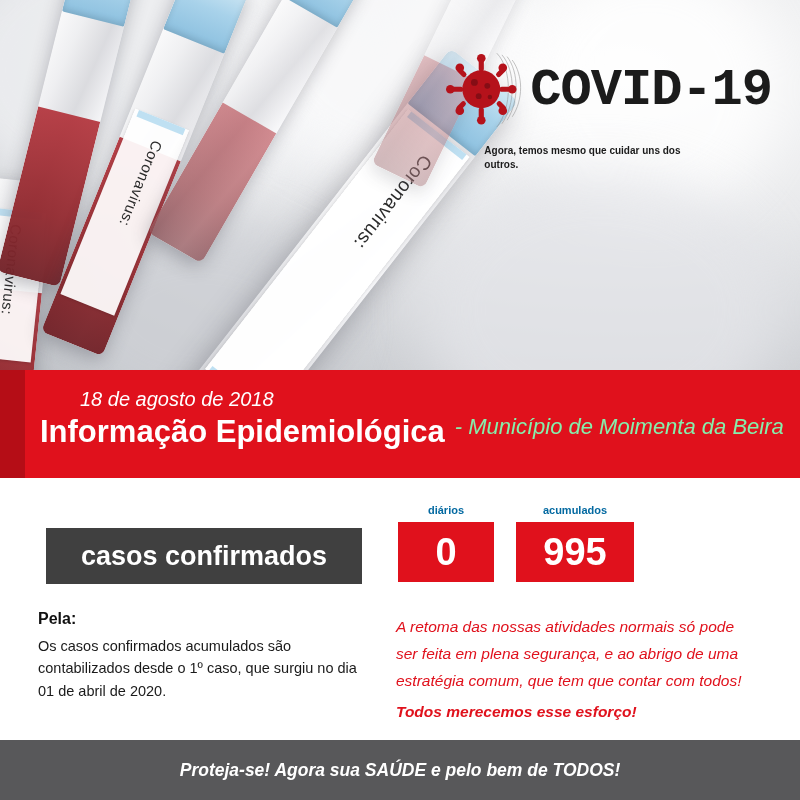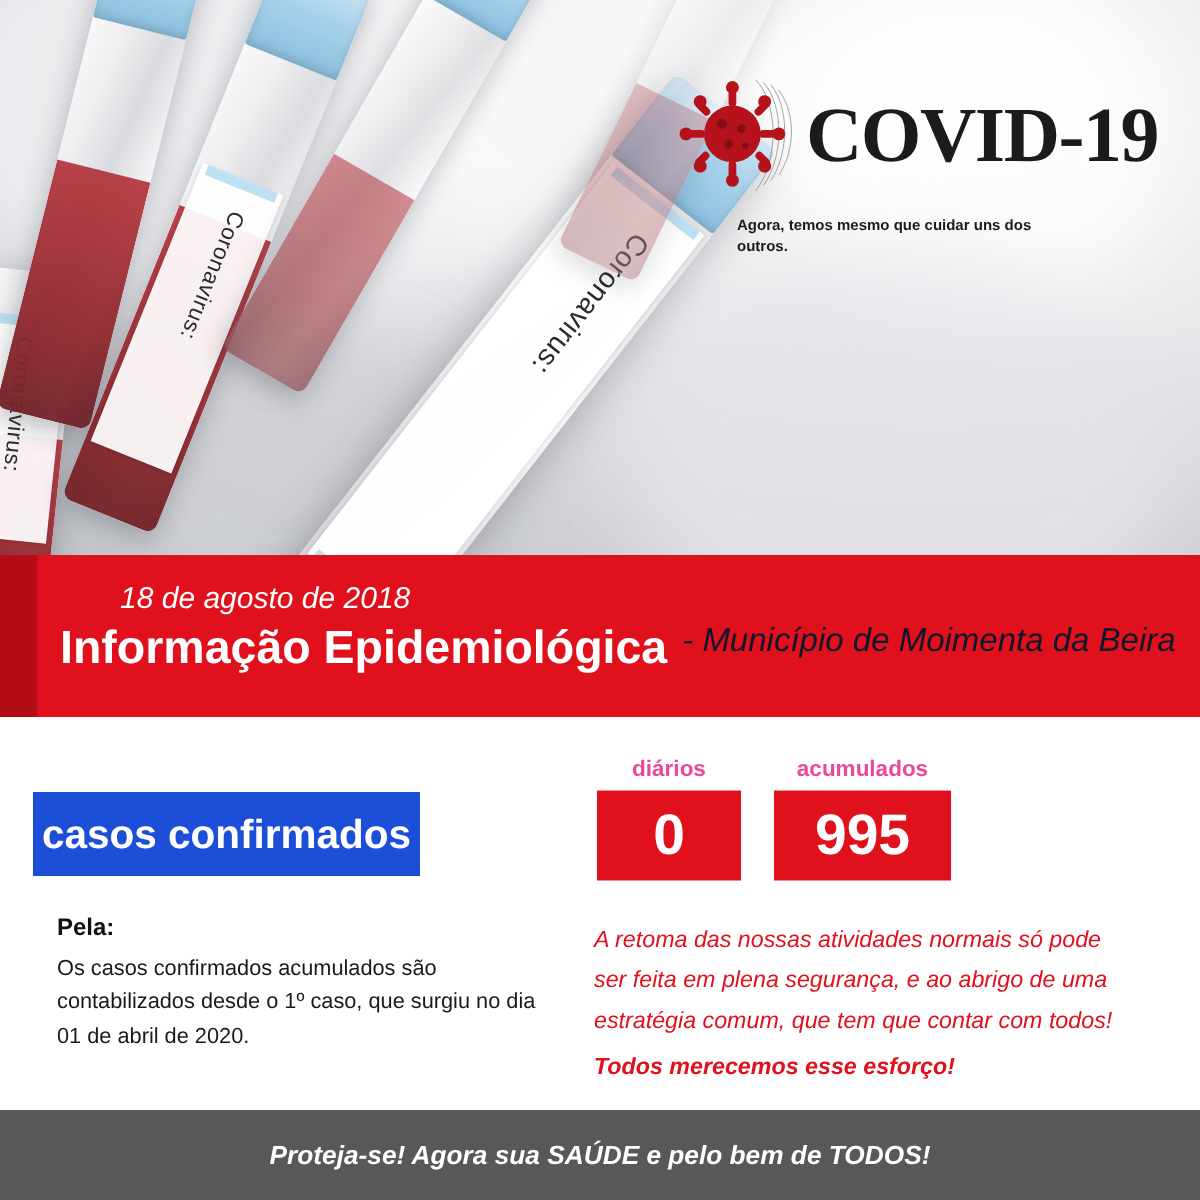--- a/index.html
+++ b/index.html
@@ -88,21 +88,21 @@
   .logo {
     position: absolute;
     right: 28px;
     top: 48px;
     text-align: left;
     z-index: 6;
   }
   .logo-row { display: flex; align-items: center; }
   .virus-wrap { position: relative; width: 86px; height: 86px; margin-right: 4px; }
   .covid-word {
-    font-family: Liberation Serif, serif;
+    font-family: Liberation Mono, monospace;
     font-weight: bold;
     font-size: 52px;
     color: #1b1b1b;
     letter-spacing: -1px;
     line-height: 1;
   }
   .logo-sub {
     margin-top: 10px;
     margin-left: 44px;
     font-family: "Liberation Sans", sans-serif;
@@ -141,38 +141,38 @@
     left: 40px; top: 44px;
     display: flex;
     align-items: flex-start;
   }
   .banner-title {
     color: #ffffff;
     font-size: 31px;
     font-weight: bold;
   }
   .banner-sub {
-    color: #0f172a;
+    color: #86efac;
     font-size: 22px;
     font-style: italic;
     margin-left: 10px;
   }
 
   
   .body-area {
     position: absolute;
     left: 0; top: 478px;
     width: 800px; height: 262px;
     background: #ffffff;
   }
   .confirmed-box {
     position: absolute;
-    left: 22px; top: 50px;
-    width: 258px; height: 56px;
-    background: #1d4ed8;
+    left: 46px; top: 50px;
+    width: 316px; height: 56px;
+    background: #404040;
     display: flex;
     align-items: center;
     justify-content: center;
   }
   .confirmed-box span {
     color: #ffffff;
     font-size: 27px;
     font-weight: bold;
   }
   .nota-title {
@@ -189,23 +189,23 @@
     font-size: 14.5px;
     color: #1a1a1a;
     line-height: 1.55;
   }
 
   .stat {
     position: absolute;
     text-align: center;
   }
   .stat .cap {
-    font-size: 15px;
-    font-weight: bold;
-    color: #ec4899;
+    font-size: 11px;
+    font-weight: bold;
+    color: #0369a1;
     margin-bottom: 6px;
   }
   .stat .val {
     background: #e0111c;
     color: #ffffff;
     font-size: 38px;
     font-weight: bold;
     display: flex;
     align-items: center;
     justify-content: center;

